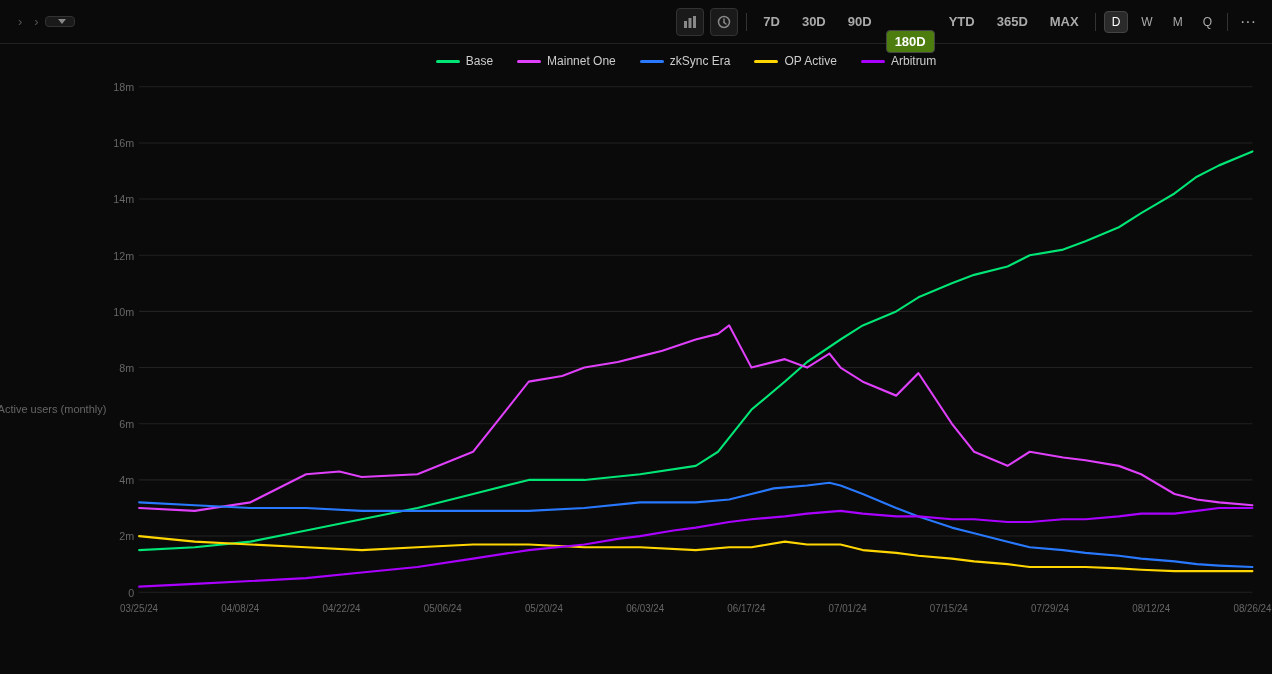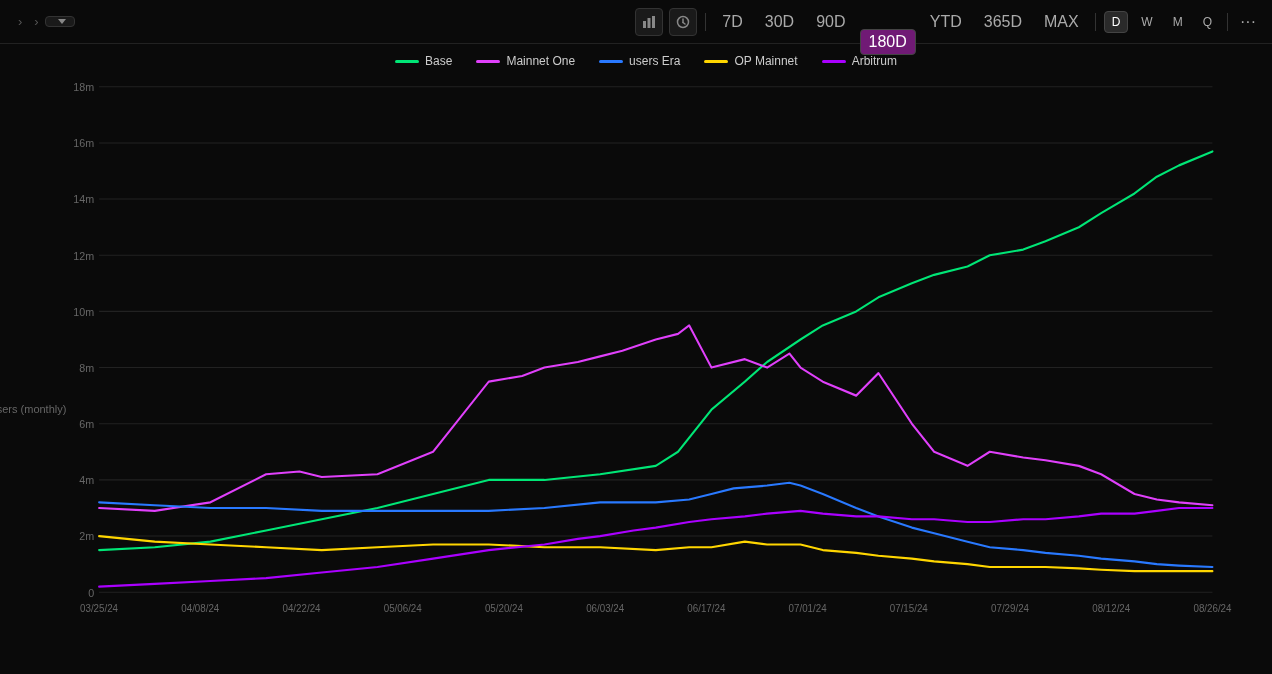--- a/index.html
+++ b/index.html
@@ -65,24 +65,25 @@
       color: #aaa;
       font-size: 13px;
     }
     .time-btn {
       padding: 3px 8px;
       border-radius: 4px;
       border: none;
       background: transparent;
       color: #aaa;
       cursor: pointer;
-      font-size: 16px;
+      font-size: 13px;
+      font-weight: bold;
     }
     .time-btn.active {
-      background: #701a75;
+      background: #4d7c0f;
       color: #fff;
       border: 1px solid #444;
       margin-top: 40px;
     }
     .time-sep { width: 1px; height: 18px; background: #333; margin: 0 2px; }
     .granularity-btn {
       padding: 3px 7px;
       border-radius: 4px;
       border: none;
       background: transparent;
@@ -101,20 +102,21 @@
       cursor: pointer;
       padding: 0 4px;
     }
 
     
     .chart-container {
       position: relative;
       width: 1232px;
       height: 630px;
       padding: 10px 0 50px 60px;
+      margin-left: 40px;
     }
 
     
     .legend {
       display: flex;
       align-items: center;
       justify-content: center;
       gap: 24px;
       margin-bottom: 8px;
       font-size: 12px;
@@ -215,25 +217,25 @@
       <div class="legend-item">
     <div class="legend-line" style="background:#00e676"></div>
     <span>Base</span>
   </div>
       <div class="legend-item">
     <div class="legend-line" style="background:#e040fb"></div>
     <span>Mainnet One</span>
   </div>
       <div class="legend-item">
     <div class="legend-line" style="background:#2979ff"></div>
-    <span>users Era</span>
+    <span>zkSync Era</span>
   </div>
       <div class="legend-item">
     <div class="legend-line" style="background:#ffd600"></div>
-    <span>OP Mainnet</span>
+    <span>OP Active</span>
   </div>
       <div class="legend-item">
     <div class="legend-line" style="background:#aa00ff"></div>
     <span>Arbitrum</span>
   </div>
     </div>
 
   <div style="position:absolute; left:2px; top:50%; transform:translateY(-50%) rotate(-90deg); transform-origin:center center; color:#666; font-size:11px; white-space:nowrap; writing-mode:vertical-rl; text-orientation:mixed; transform: rotate(-90deg); width:20px; text-align:center;">Active users (monthly)</div>
 
   <div class="chart-inner">

